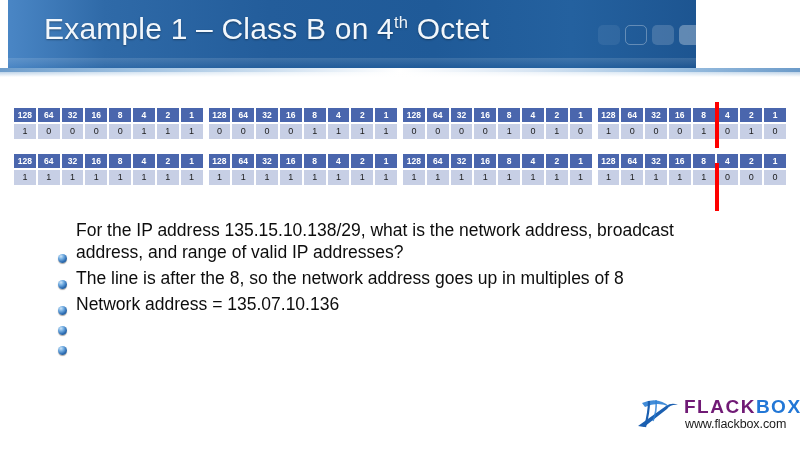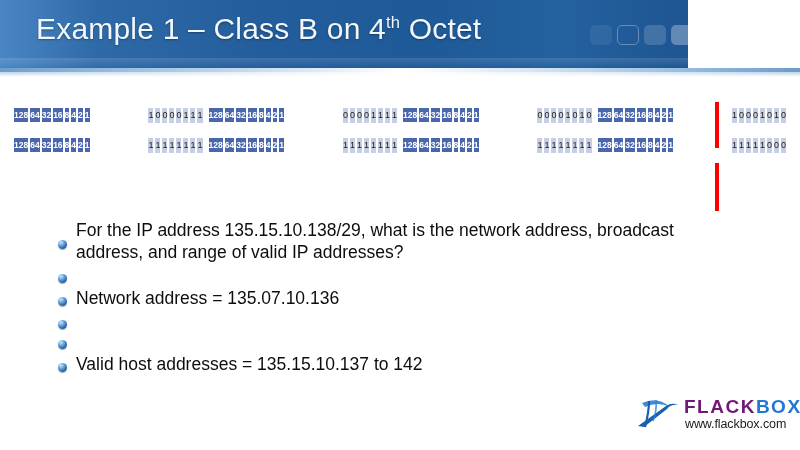--- a/index.html
+++ b/index.html
@@ -12,21 +12,21 @@
     height: 450px;
     position: relative;
     overflow: hidden;
     font-family: "Liberation Sans", sans-serif;
     -webkit-font-smoothing: antialiased;
   }
 
   
   .header-band {
     position: absolute;
-    left: 0; top: 0;
+    left: 8px; top: 0;
     width: 688px;
     height: 68px;
     background:
       linear-gradient(to right,
         #4a86c5 0%,
         #2f6aa8 14%,
         #235d9b 38%,
         #1f5a98 62%,
         #24619f 82%,
         #1d5591 100%);
@@ -98,24 +98,23 @@
   }
   .bit-row {
     display: flex;
     gap: 6px;
     margin-bottom: 0;
   }
   .bit-row + .bit-row { margin-top: 15px; }
 
   .octet {
     display: flex;
-    flex-direction: row;
+    flex-direction: column;
     gap: 2px;
     flex: 1 1 0;
-    justify-content: space-between;
   }
   .octet .line {
     display: flex;
     gap: 2px;
   }
   .cell {
     flex: 1 1 0;
     height: 14px;
     line-height: 14px;
     text-align: center;
@@ -146,21 +145,21 @@
 
   
   .bullets {
     position: absolute;
     left: 58px;
     top: 219px;
     width: 640px;
   }
   .bullet {
     display: flex;
-    align-items: center;
+    align-items: flex-end;
     margin-bottom: 4px;
   }
   .bullet-marker {
     flex: 0 0 auto;
     width: 9px;
     height: 9px;
     margin-top: 7px;
     margin-right: 9px;
     border-radius: 50%;
     background:
@@ -406,34 +405,31 @@
 <div class="red-line top"></div>
 <div class="red-line bottom"></div>
 
 <div class="bullets" id="bullets">
     <div class="bullet">
       <span class="bullet-marker"></span>
       <span class="bullet-text">For the IP address 135.15.10.138/29, what is the network address, broadcast address, and range of valid IP addresses?</span>
     </div>
     <div class="bullet">
       <span class="bullet-marker"></span>
+      <span class="bullet-text">The line is after the 8, so the network address goes up in multiples of 8</span>
     </div>
     <div class="bullet">
       <span class="bullet-marker"></span>
       <span class="bullet-text">Network address = 135.07.10.136</span>
     </div>
     <div class="bullet">
       <span class="bullet-marker"></span>
     </div>
     <div class="bullet">
       <span class="bullet-marker"></span>
-    </div>
-    <div class="bullet">
-      <span class="bullet-marker"></span>
-      <span class="bullet-text">Valid host addresses = 135.15.10.137 to 142</span>
     </div>
   </div>
 
 <div class="logo">
   <svg class="logo-arc" width="48" height="30" viewBox="0 0 48 30">
     <path d="M2 28 L30 8 Q36 4 42 7 Q35 6 31 11 L8 29 Z" fill="#1b5fb0"></path>
     <path d="M6 5 Q22 -2 34 9 Q22 3 9 9 Z" fill="#2c7fd4" opacity="0.9"></path>
     <path d="M13 3 Q13 14 9 29" stroke="#1b5fb0" stroke-width="2.2" fill="none"></path>
     <path d="M20 2 Q21 13 17 23" stroke="#2c7fd4" stroke-width="1.6" fill="none" opacity="0.8"></path>
   </svg>

